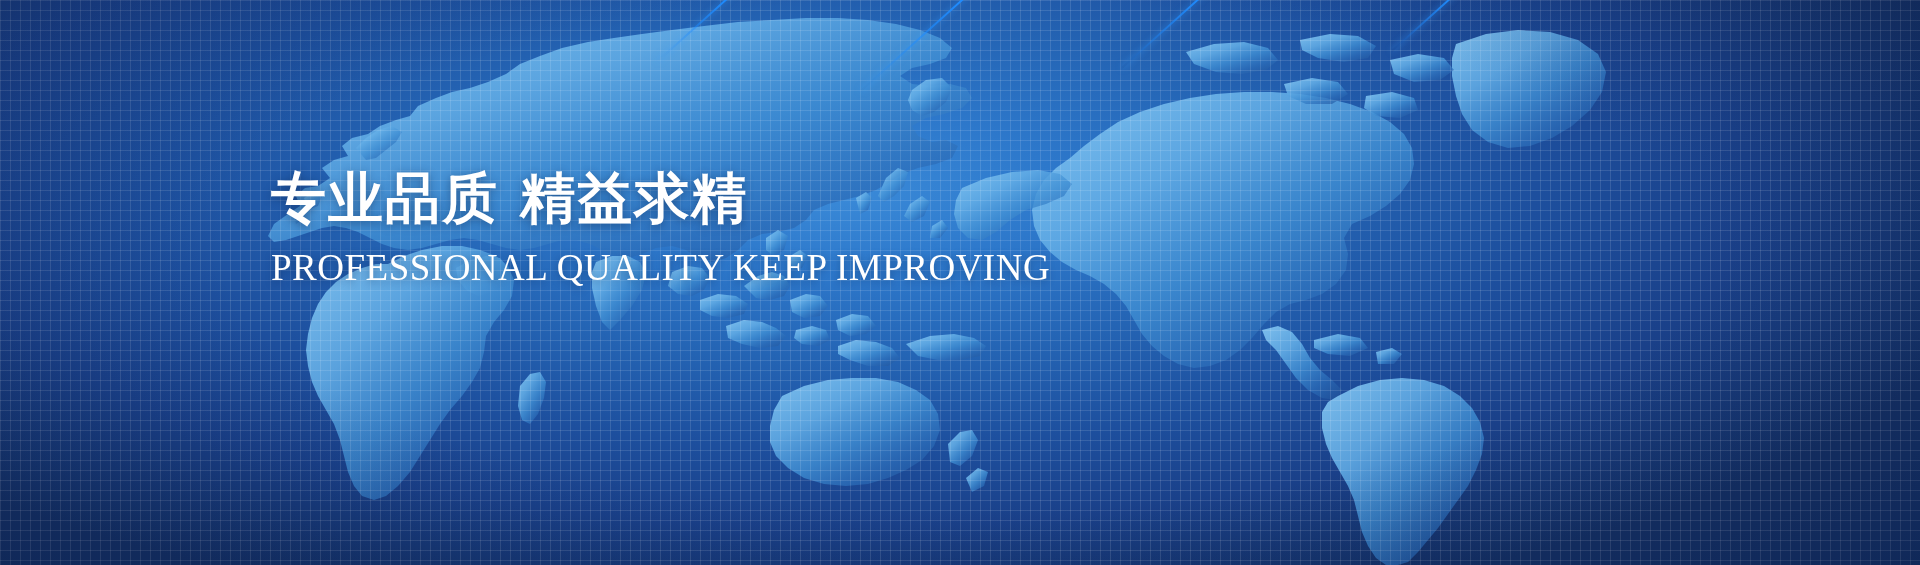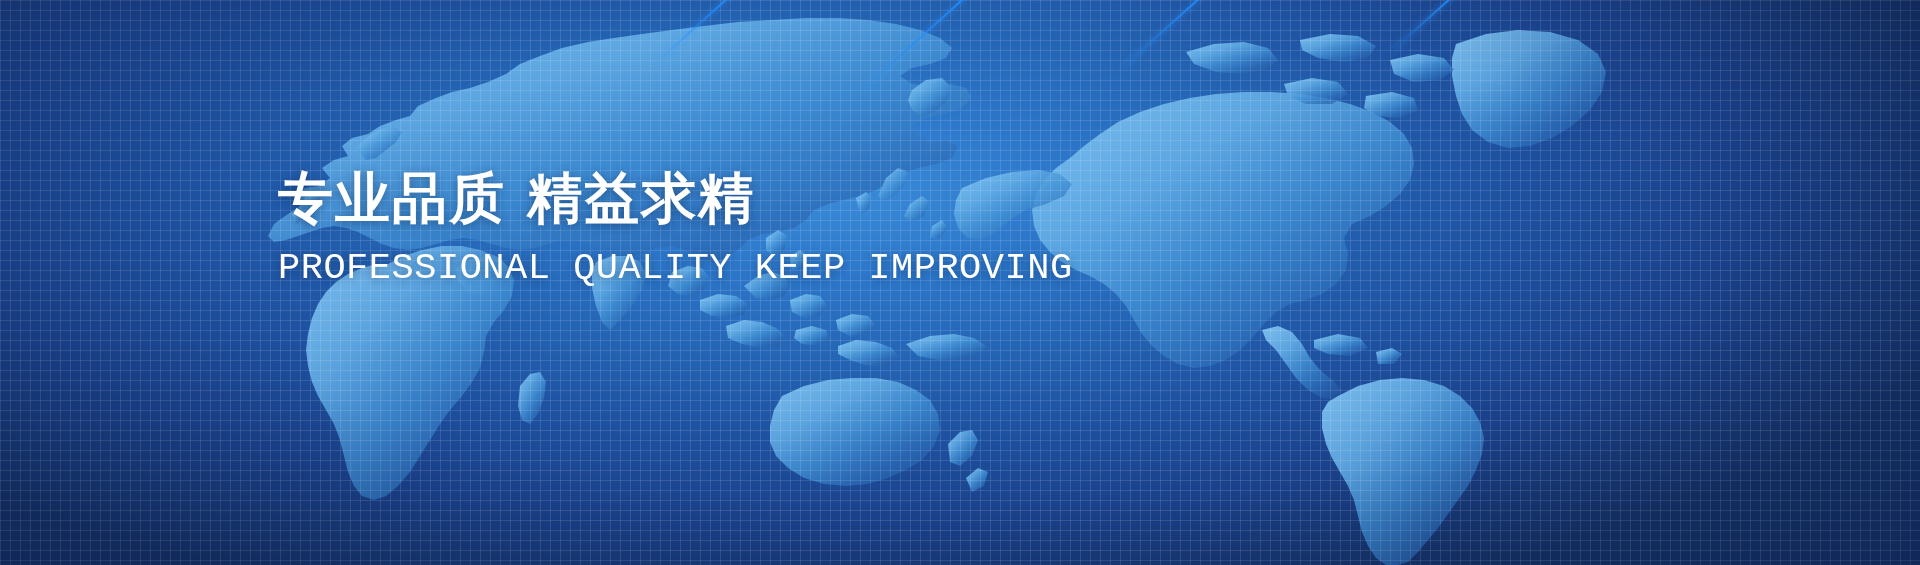--- a/index.html
+++ b/index.html
@@ -69,21 +69,21 @@
   .streak {
     position: absolute;
     height: 2px;
     transform-origin: left center;
     border-radius: 2px;
   }
 
   
   #text-block {
     position: absolute;
-    left: 278px;
+    left: 271px;
     top: 166px;
     z-index: 20;
   }
   #headline-cn {
     font-size: 55px;
     line-height: 64px;
     font-weight: 700;
     color: #ffffff;
     letter-spacing: 2px;
     white-space: nowrap;
@@ -92,21 +92,21 @@
   }
   #headline-en {
     margin-top: 16px;
     font-size: 37px;
     line-height: 44px;
     font-weight: 400;
     color: #ffffff;
     letter-spacing: 0.5px;
     white-space: nowrap;
     text-shadow: 0 2px 9px rgba(8,30,70,0.40);
-    font-family: Liberation Mono, monospace;
+    font-family: Liberation Serif, serif;
   }
 </style>
 </head>
 <body>
 
 <div id="banner">
 
   <div class="layer" id="bg-base"></div>
 
   <div id="bg-map">

